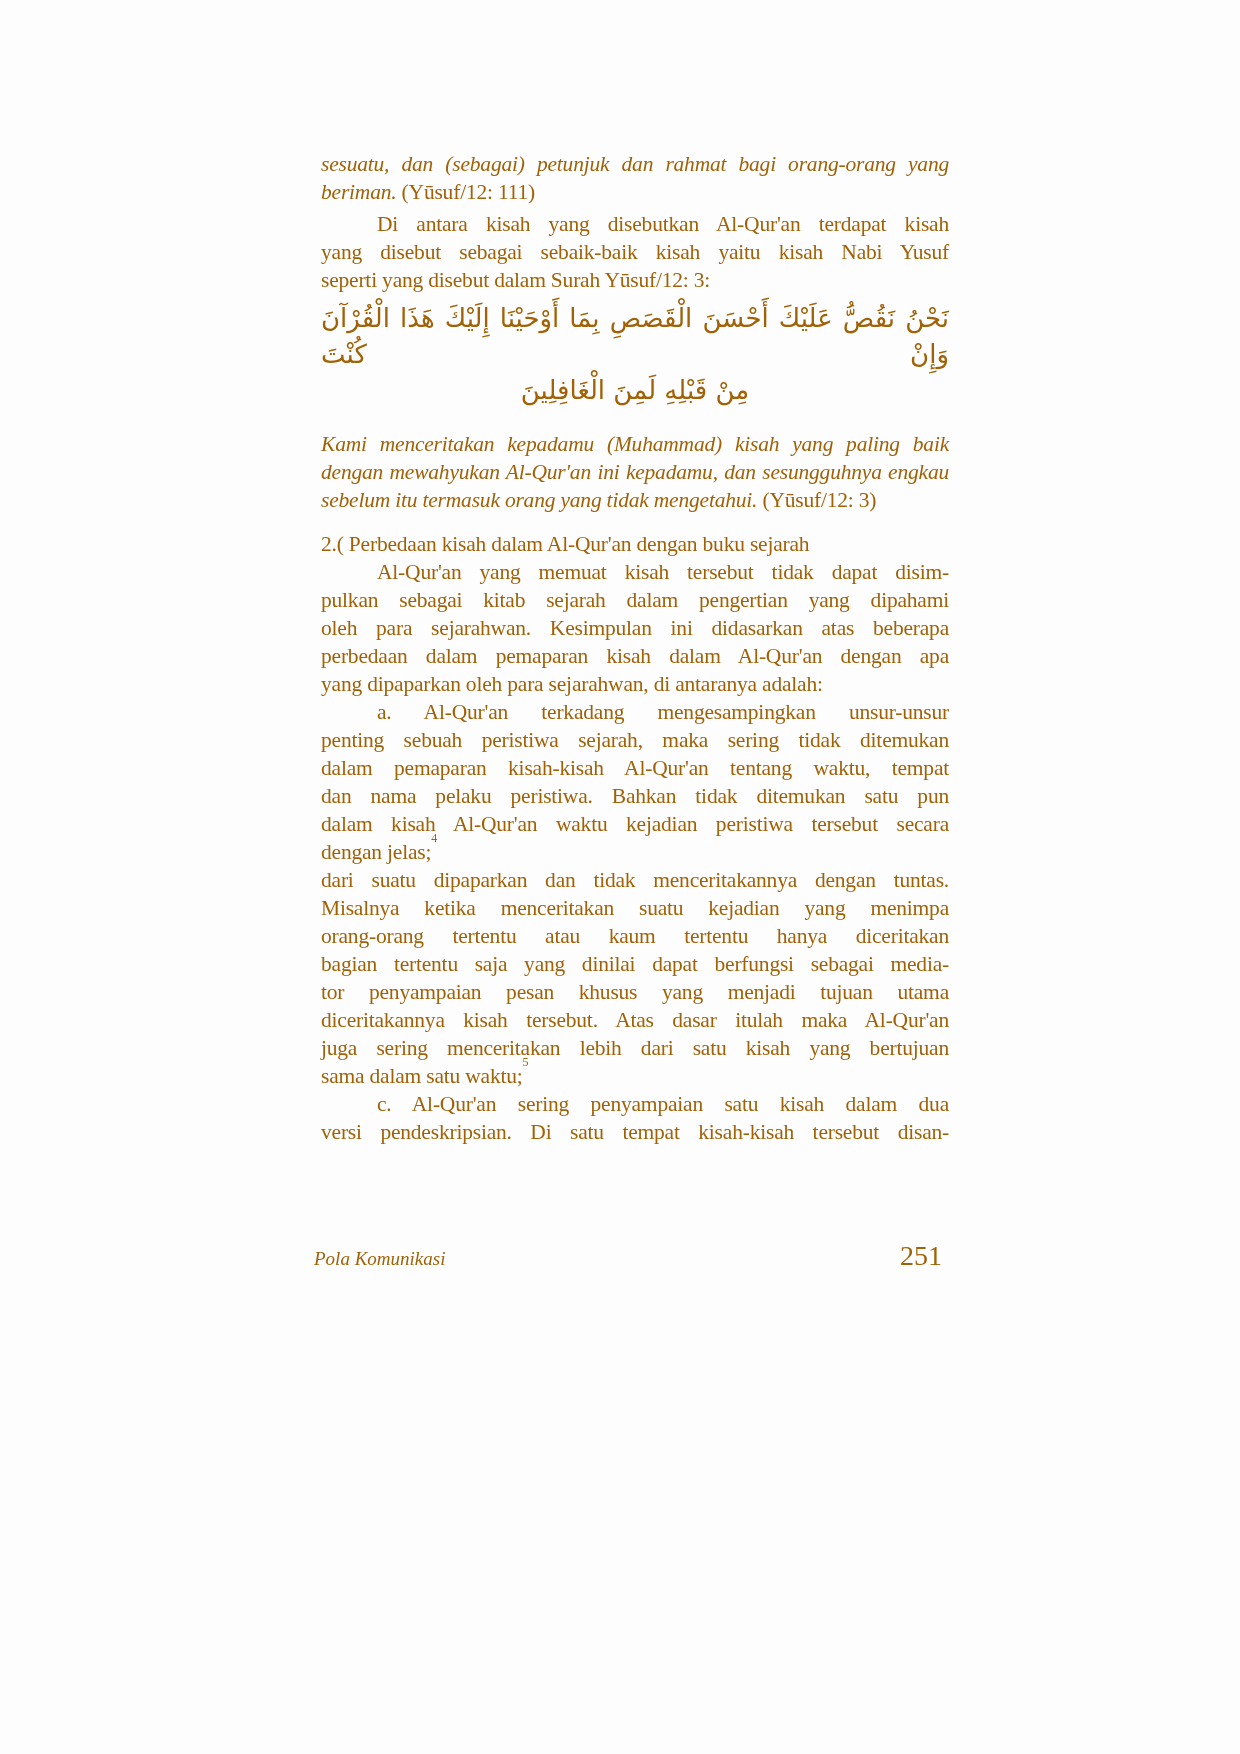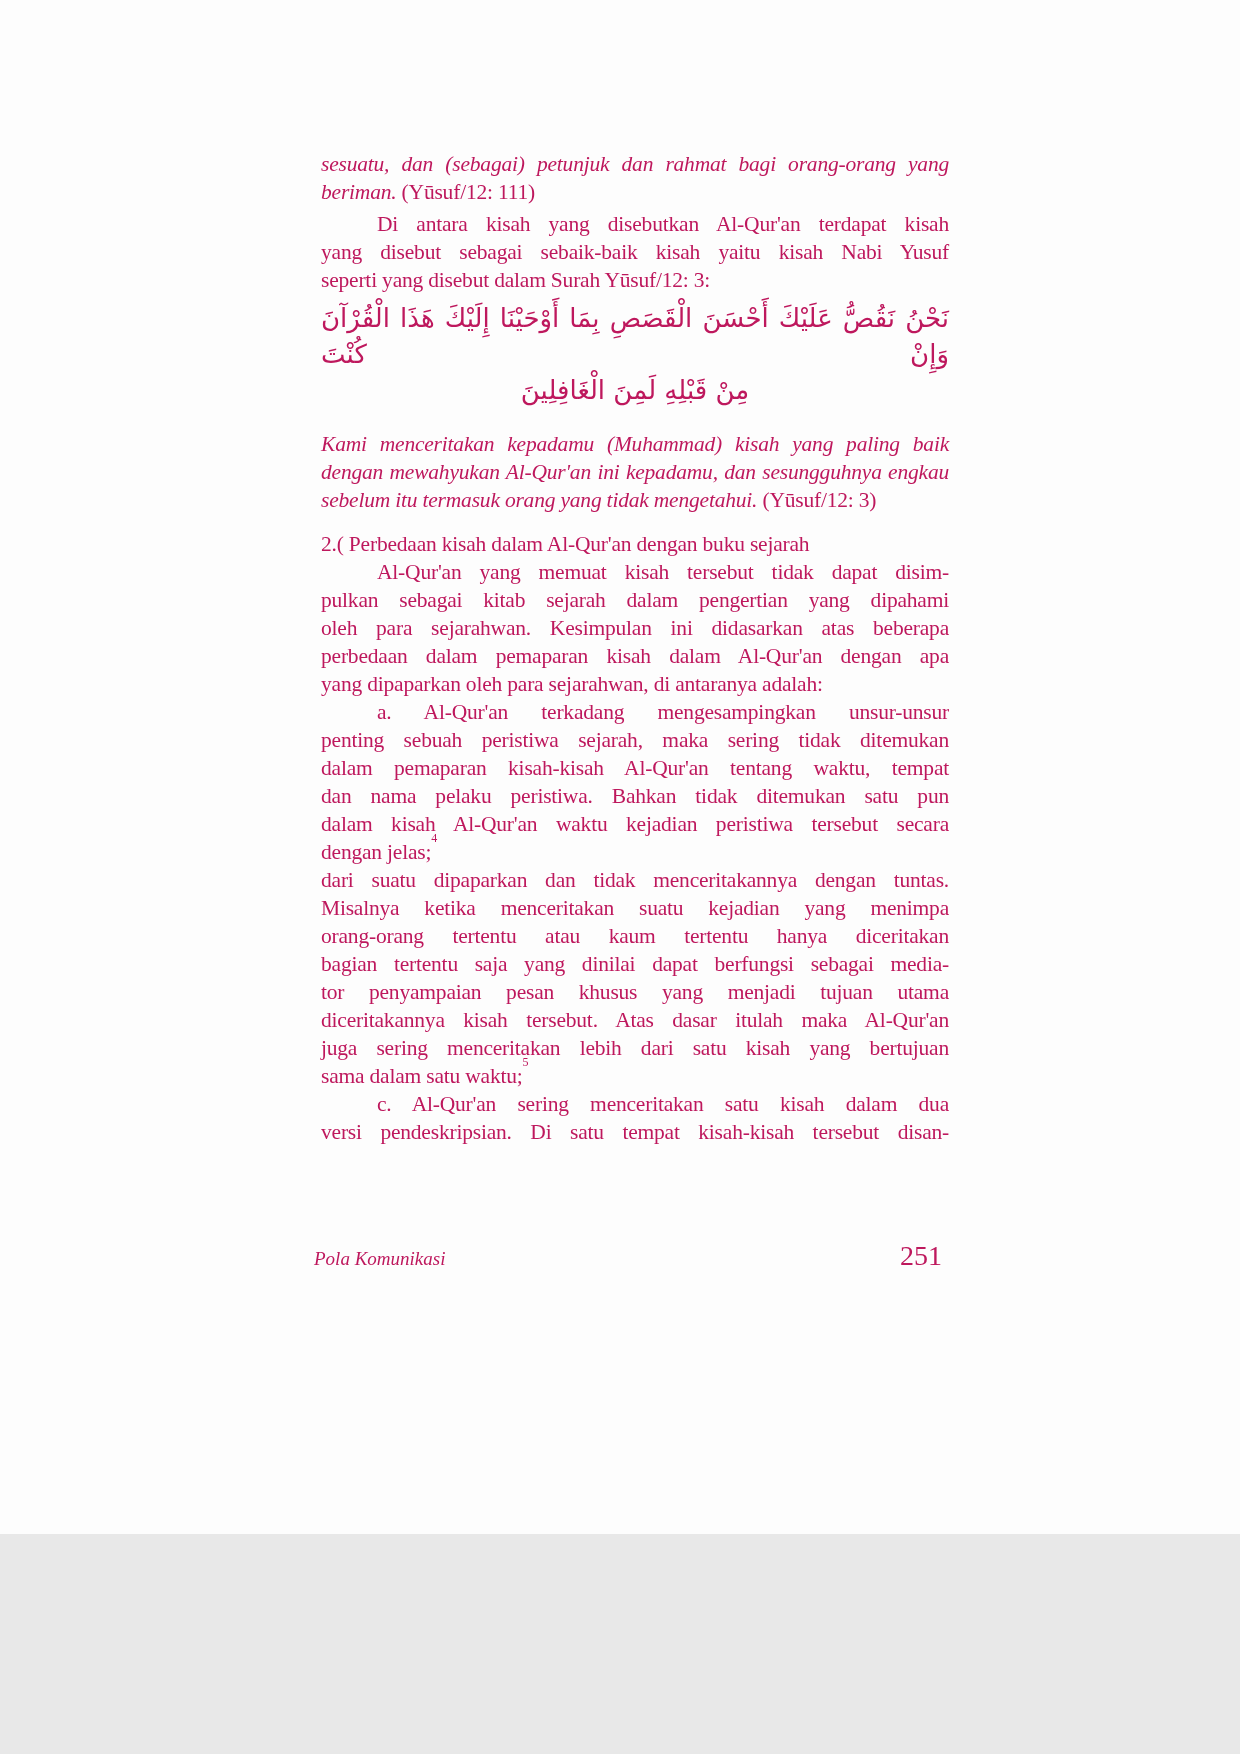--- a/index.html
+++ b/index.html
@@ -1,21 +1,21 @@
 <!DOCTYPE html>
 <html><head>
 <meta charset="utf-8">
 <style>
   html,body{margin:0;padding:0;background:#e8e8e8;}
   .page{
     position:relative;
-    width:1240px;height:1534px;
+    width:1240px;height:1754px;
     background:#fdfdfd;
     font-family:"Liberation Serif","DejaVu Serif",serif;
-    color:#be185d;
+    color:#a16207;
     overflow:hidden;
   }
   .content{
     position:absolute;
     left:321px;top:150px;
     width:628px;
   }
   .line{
     font-size:21.5px;
     line-height:28px;
@@ -122,21 +122,21 @@
       <div class="line j">Misalnya ketika menceritakan suatu kejadian yang menimpa</div>
       <div class="line j">orang-orang tertentu atau kaum tertentu hanya diceritakan</div>
       <div class="line j">bagian tertentu saja yang dinilai dapat berfungsi sebagai media-</div>
       <div class="line j">tor penyampaian pesan khusus yang menjadi tujuan utama</div>
       <div class="line j">diceritakannya kisah tersebut. Atas dasar itulah maka Al-Qur'an</div>
       <div class="line j">juga sering menceritakan lebih dari satu kisah yang bertujuan</div>
       <div class="line"><span>sama dalam satu waktu;</span><sup>5</sup></div>
     </section>
 
     <section>
-      <div class="line j ind">c. Al-Qur'an sering menceritakan satu kisah dalam dua</div>
+      <div class="line j ind">c. Al-Qur'an sering penyampaian satu kisah dalam dua</div>
       <div class="line j">versi pendeskripsian. Di satu tempat kisah-kisah tersebut disan-</div>
     </section>
 
   </div>
 
   <div class="footer">
     <span class="book-title">Pola Komunikasi</span>
     <span class="page-number">251</span>
   </div>
 </div>

